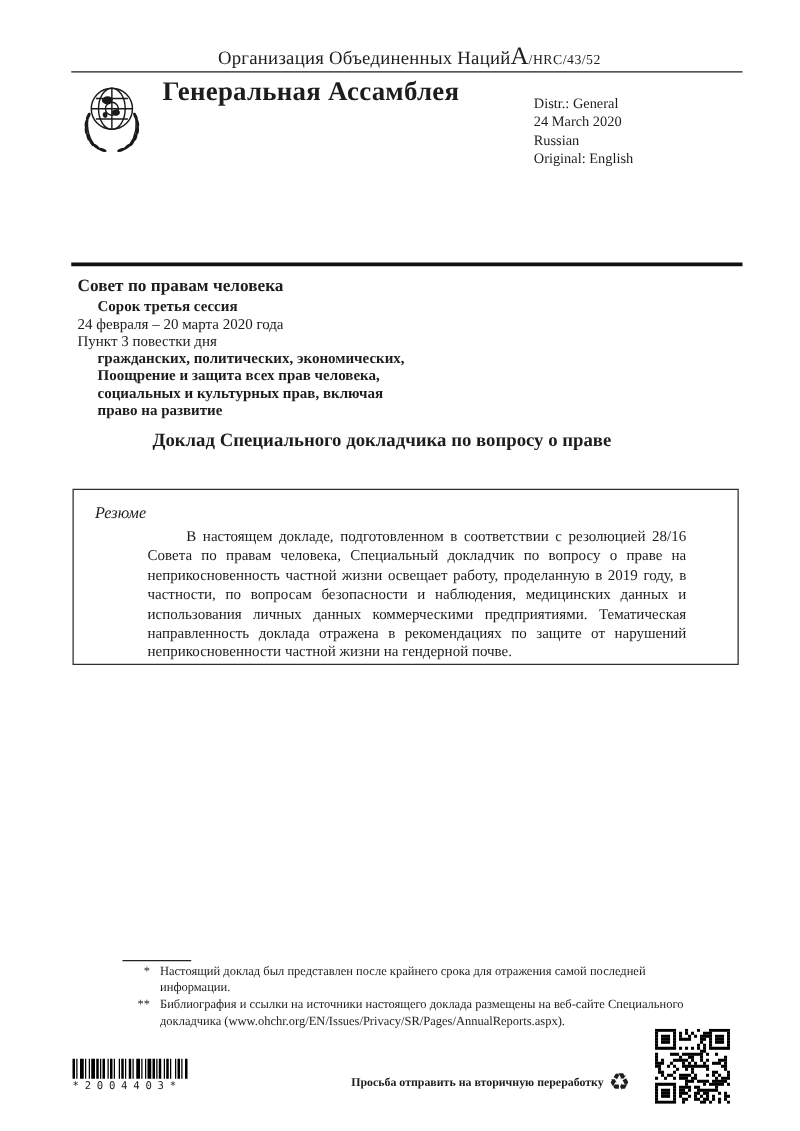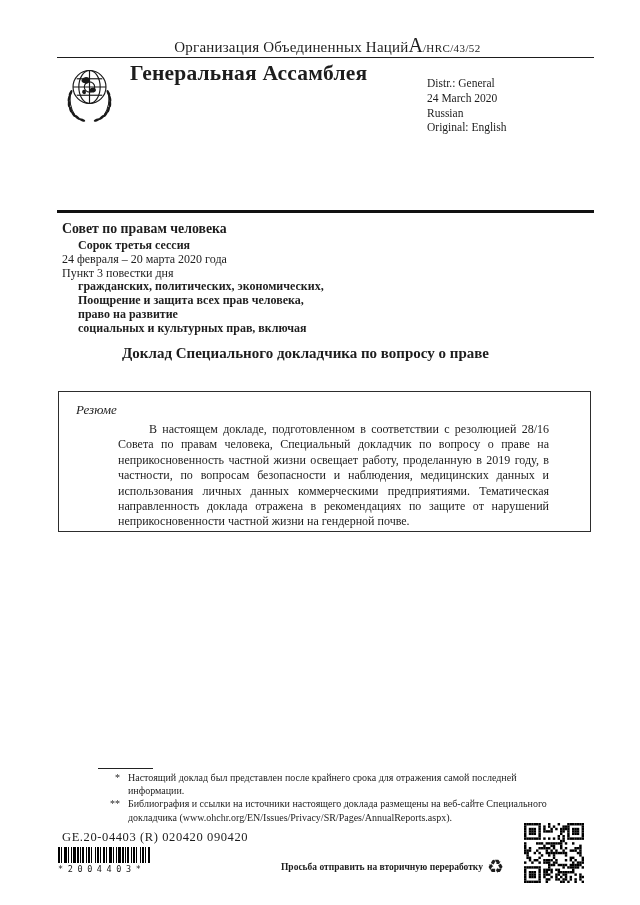--- a/index.html
+++ b/index.html
@@ -106,22 +106,22 @@
 
   <div class="rule-thick"></div>
 
   <div class="session">
     <div class="h1">Совет по правам человека</div>
     <div class="b">Сорок третья сессия</div>
     <div>24 февраля – 20 марта 2020 года</div>
     <div>Пункт 3 повестки дня</div>
     <div class="b">гражданских, политических, экономических,</div>
     <div class="b">Поощрение и защита всех прав человека,</div>
+    <div class="b">социальных и культурных прав, включая</div>
     <div class="b">право на развитие</div>
-    <div class="b">социальных и культурных прав, включая</div>
   </div>
 
   <div class="title-block">
     <div>Доклад Специального докладчика по вопросу о праве</div>
   </div>
 
   <div class="summary-box">
     <div class="summary-heading">Резюме</div>
     <div class="summary-body">В настоящем докладе, подготовленном в соответствии с резолюцией 28/16 Совета по правам человека, Специальный докладчик по вопросу о праве на неприкосновенность частной жизни освещает работу, проделанную в 2019 году, в частности, по вопросам безопасности и наблюдения, медицинских данных и использования личных данных коммерческими предприятиями. Тематическая направленность доклада отражена в рекомендациях по защите от нарушений неприкосновенности частной жизни на гендерной почве.</div>
   </div>
@@ -131,21 +131,20 @@
     <div class="footnote">
       <span class="fn-marker">*</span>
       <span class="fn-text">Настоящий доклад был представлен после крайнего срока для отражения самой последней информации.</span>
     </div>
     <div class="footnote">
       <span class="fn-marker">**</span>
       <span class="fn-text">Библиография и ссылки на источники настоящего доклада размещены на веб-сайте Специального докладчика (www.ohchr.org/EN/Issues/Privacy/SR/Pages/AnnualReports.aspx).</span>
     </div>
   </div>
 
-  <div class="ge-number">GE.20-04403  (R)  020420  090420</div>
 
   <div class="barcode">
     <div class="barcode-bars">
         <div style="width: 2px;"></div>
         <div style="width: 1px; background: transparent;"></div>
         <div style="width: 1px;"></div>
         <div style="width: 2px; background: transparent;"></div>
         <div style="width: 3px;"></div>
         <div style="width: 1px; background: transparent;"></div>
         <div style="width: 1px;"></div>

